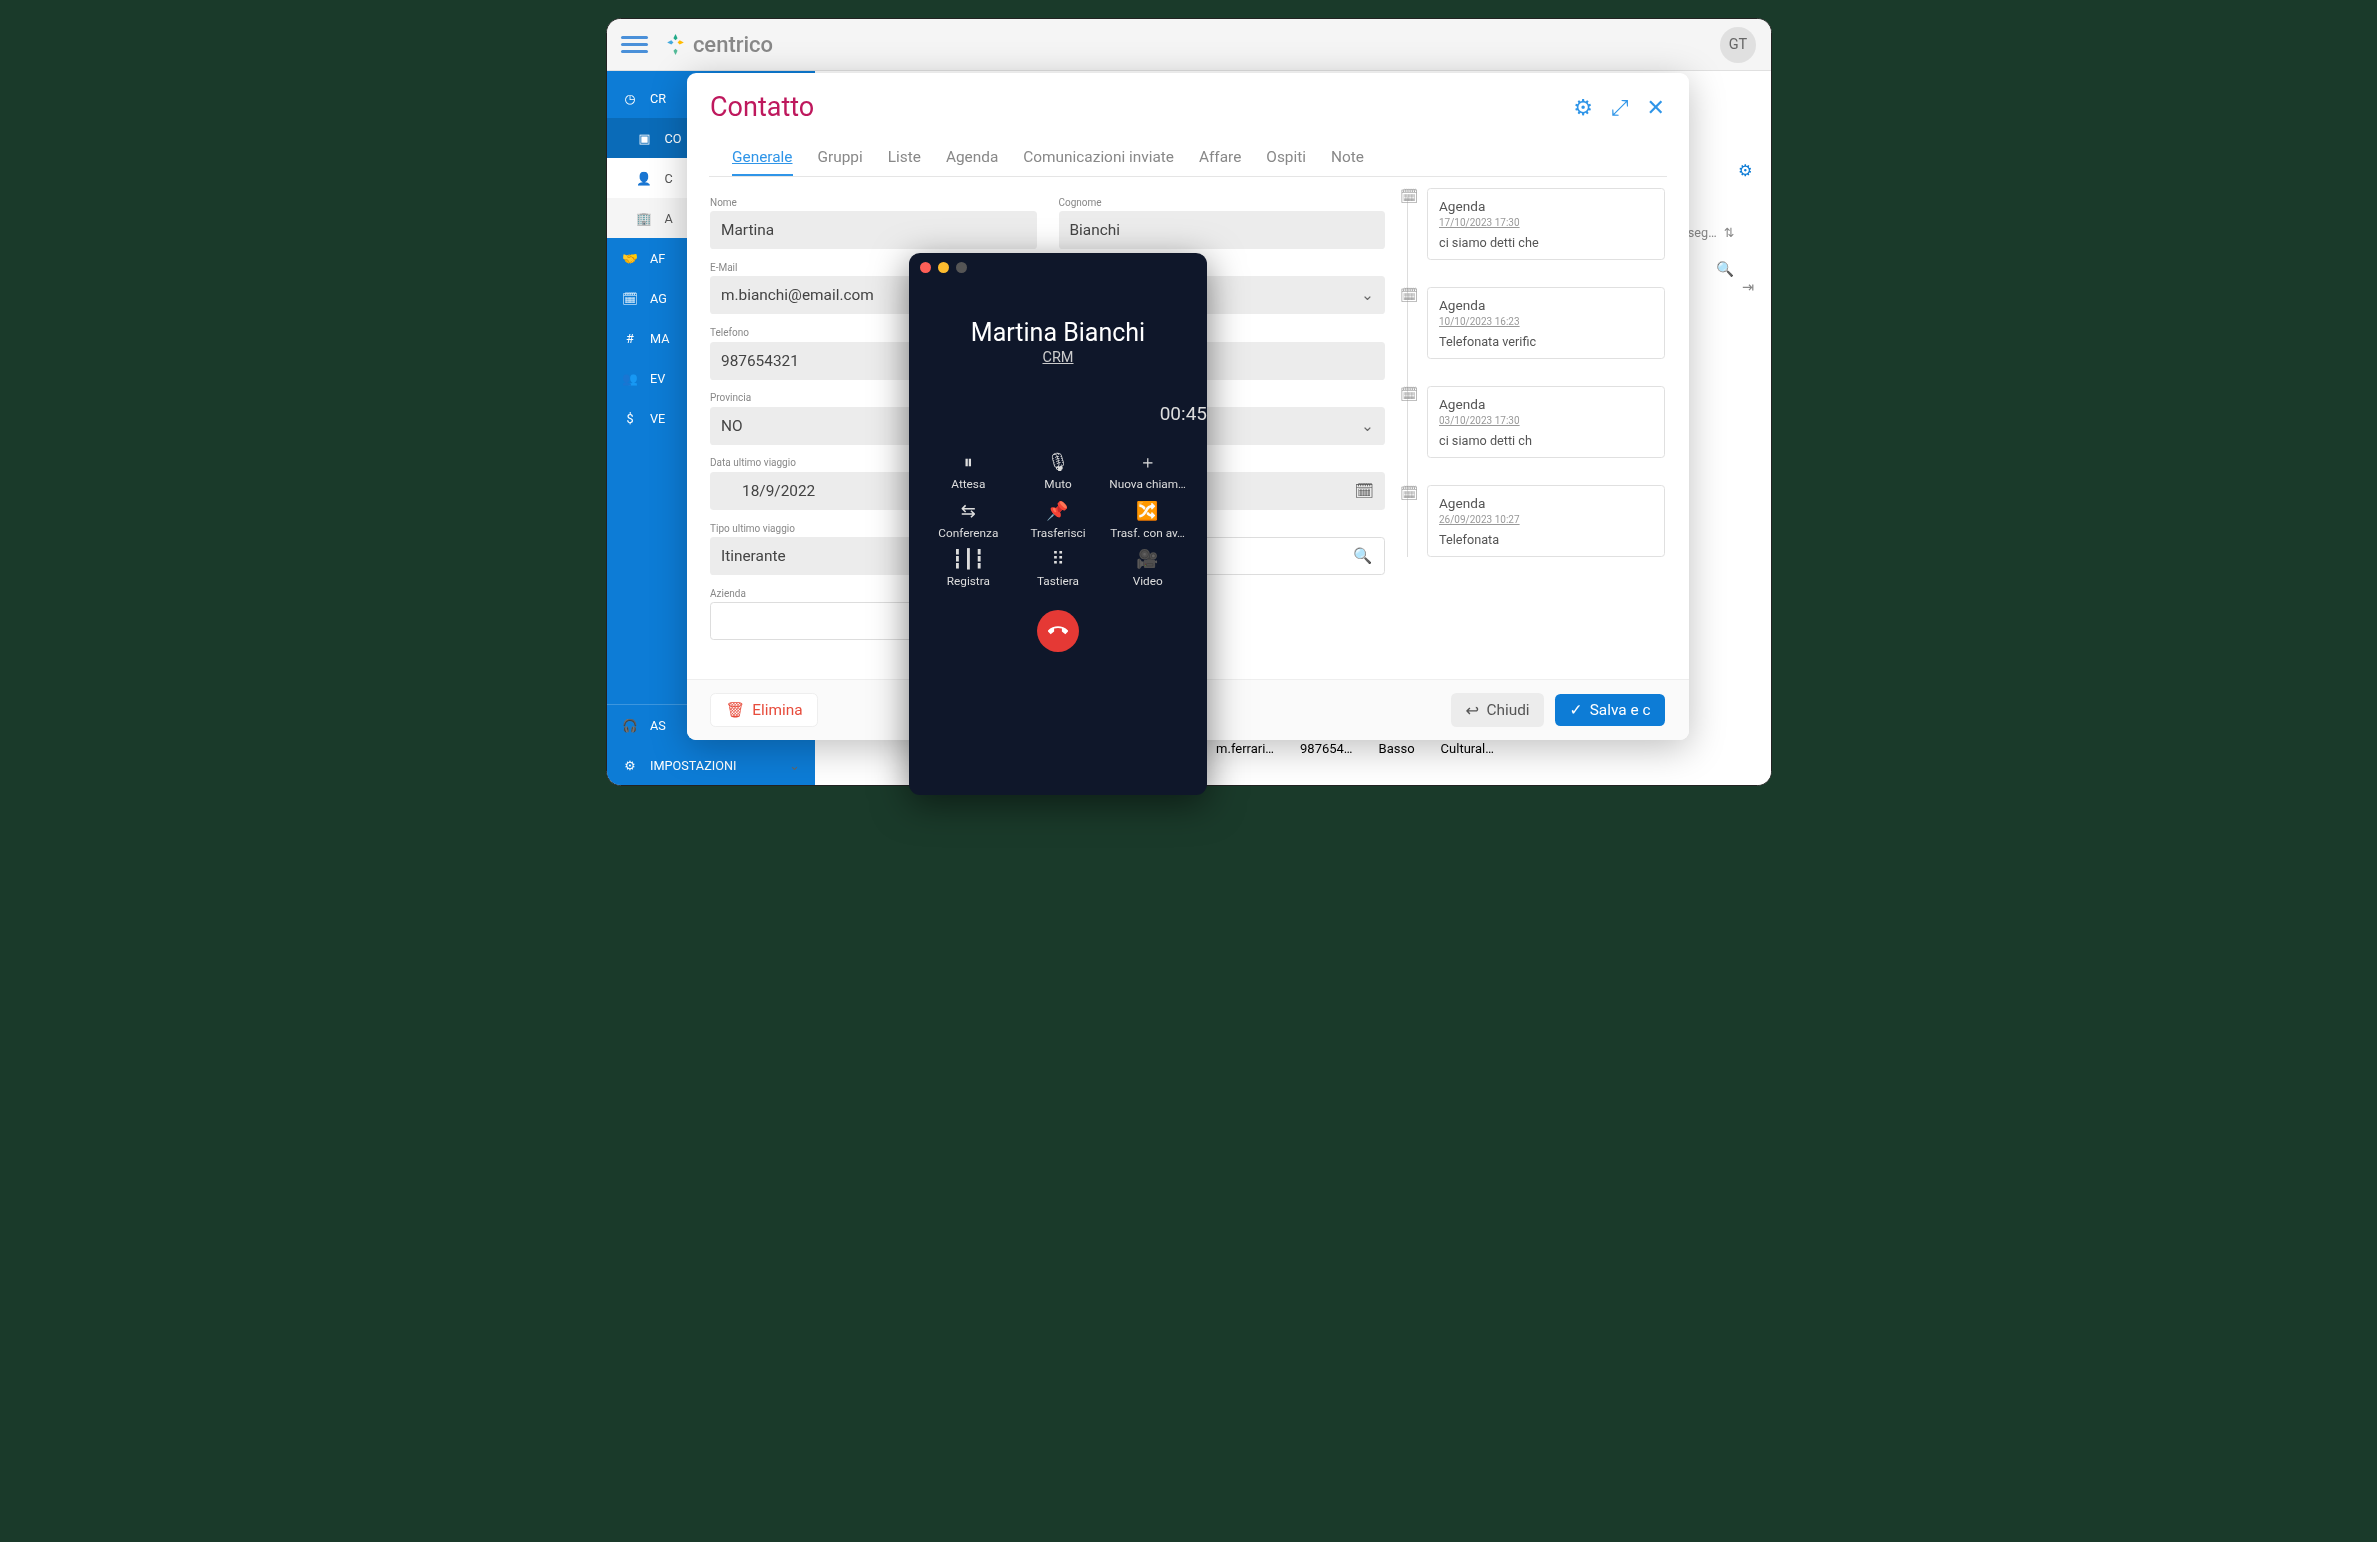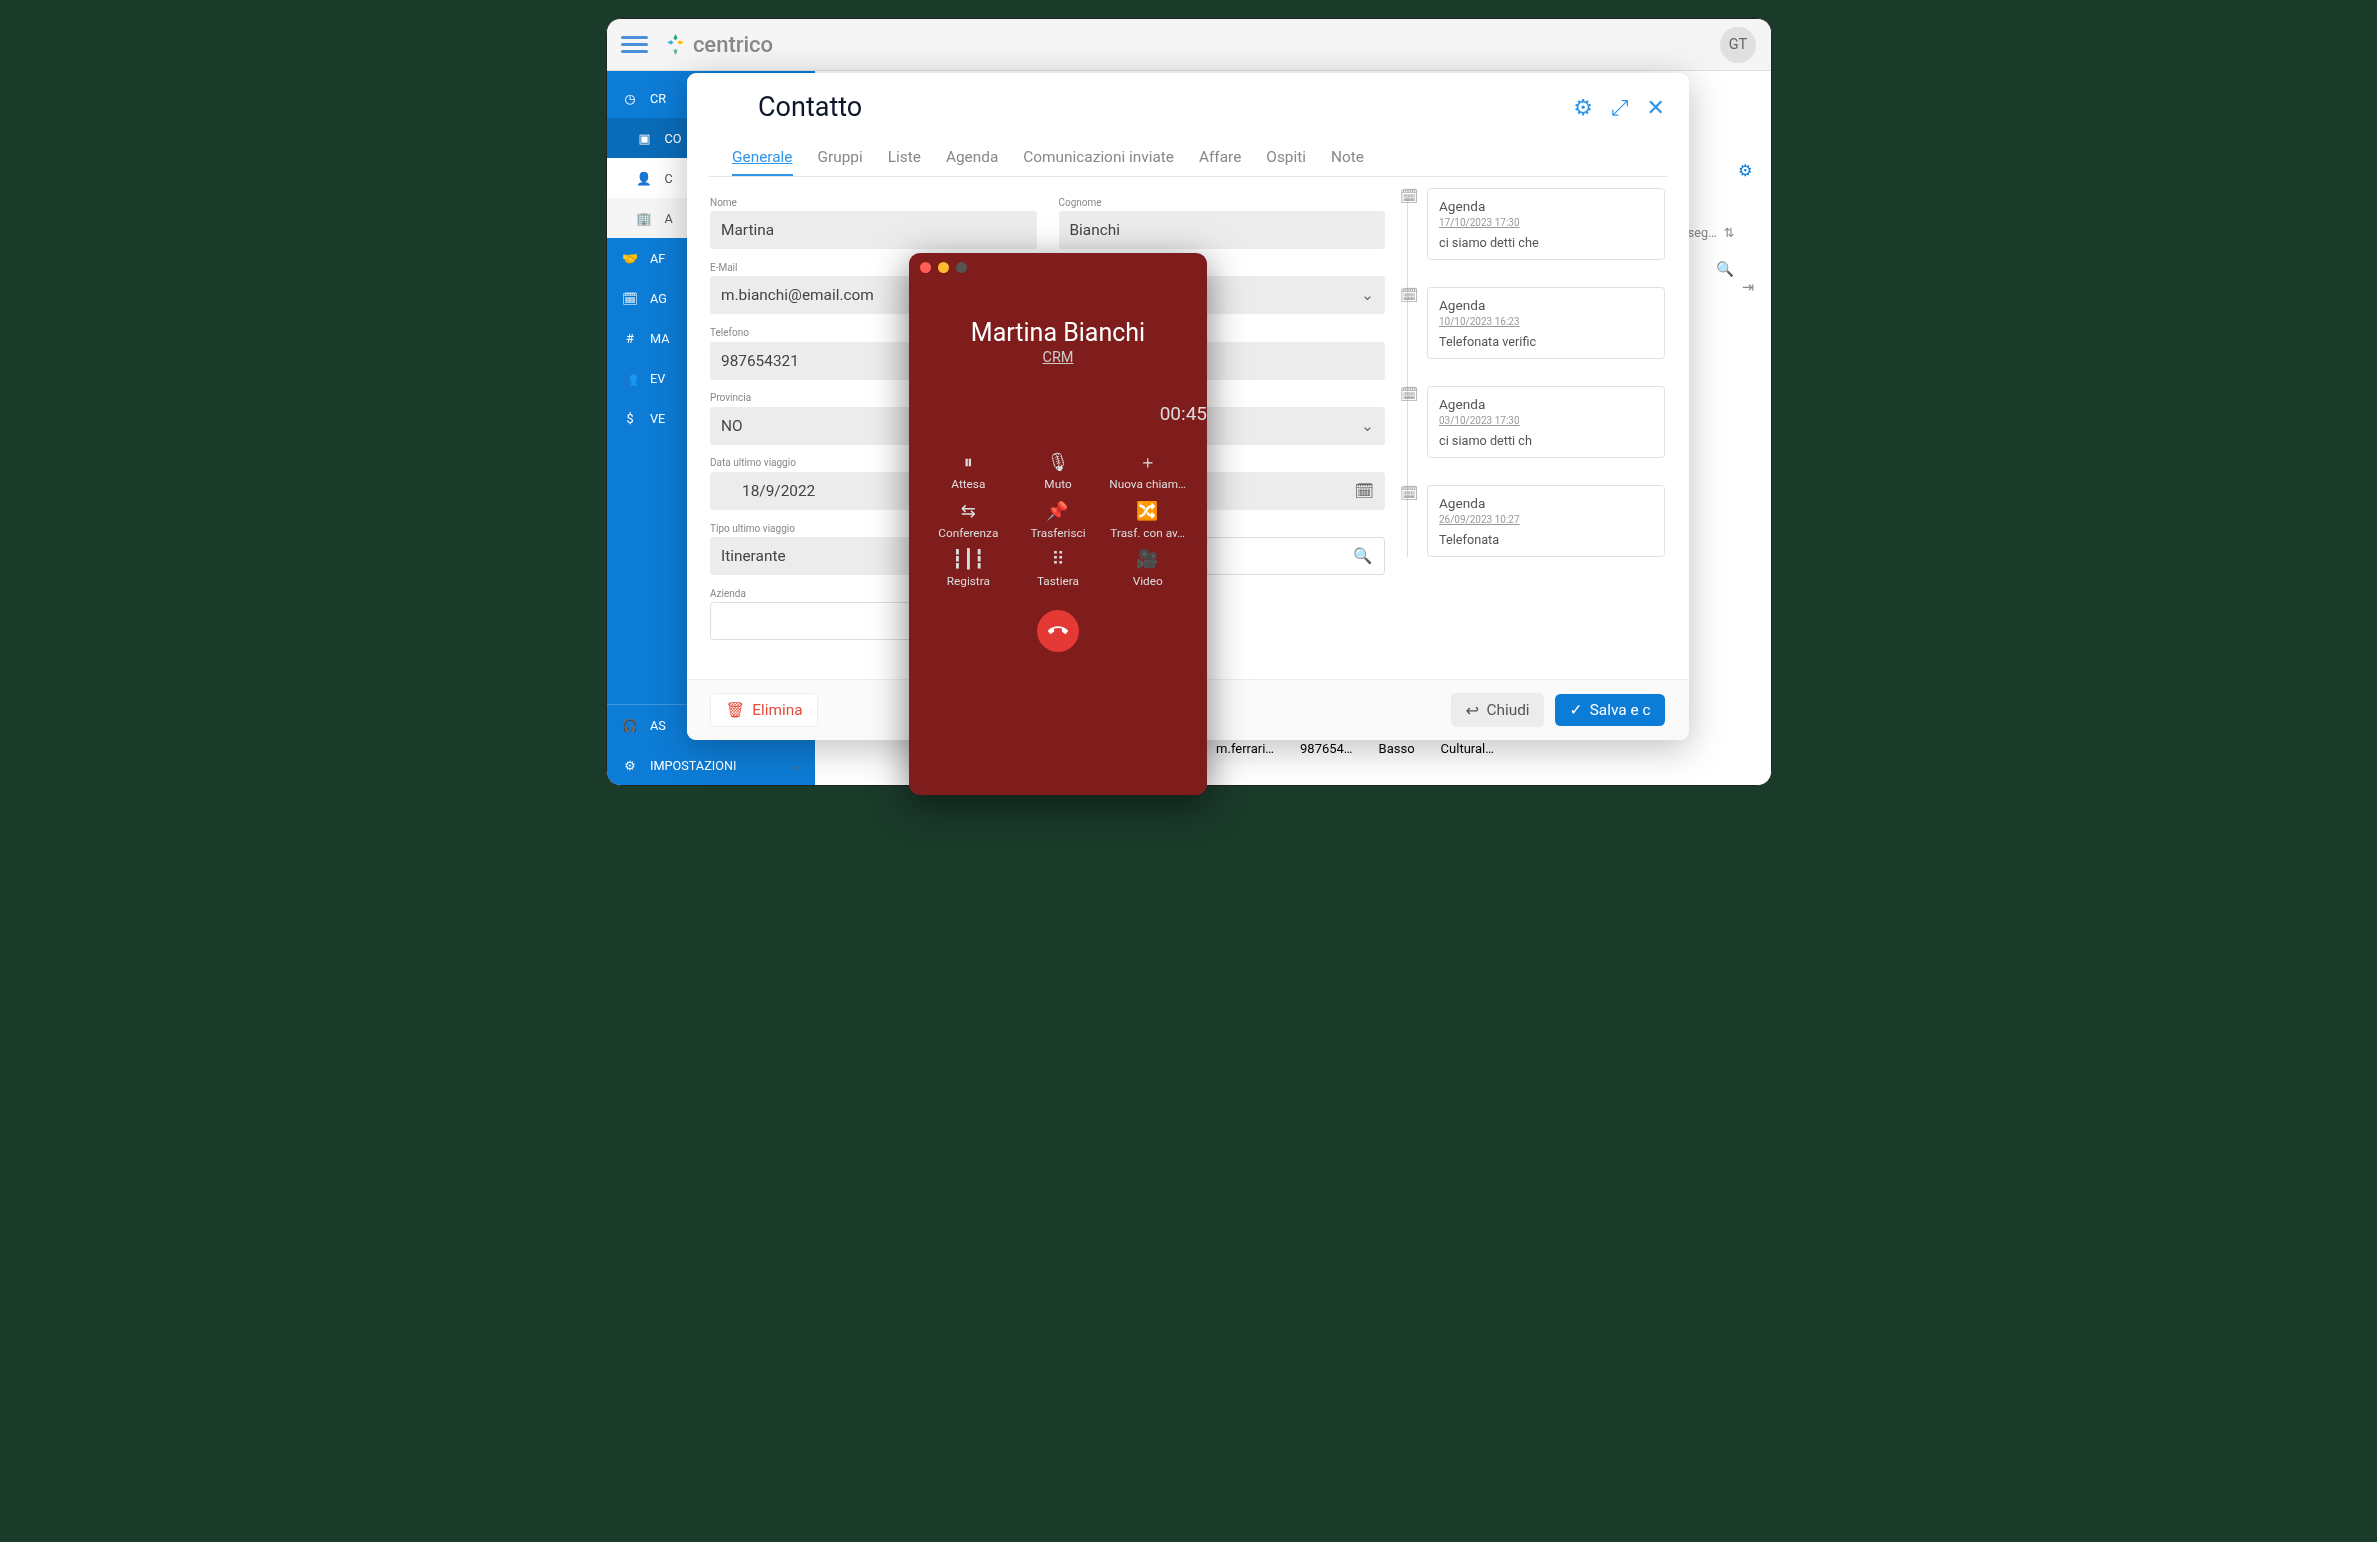--- a/index.html
+++ b/index.html
@@ -21,21 +21,21 @@
 .sidebar-spacer { flex: 1; }
 .sidebar-bottom { border-top: 0.9px solid rgba(255,255,255,0.2); }
 .main { flex: 1; position: relative; background: #fff; }
 .main-toolbar { position: absolute; top: 90px; right: 18px; display: flex; align-items: center; gap: 11px; }
 .gear-icon-btn { color: #0d7cd6; font-size: 16.3px; }
 .table-header { position: absolute; top: 154px; right: 36px; color: #888; font-size: 12.7px; display: flex; align-items: center; gap: 7.2px; }
 .table-search-icon { position: absolute; top: 190px; right: 36px; color: #888; }
 .table-expand-icon { position: absolute; top: 208px; right: 16.3px; color: #888; }
 .contact-modal { position: absolute; top: 54px; left: 80px; width: 1002px; height: 667px; background: #fff; border-radius: 9px; box-shadow: 0 7.2px 36px rgba(0,0,0,0.25); display: flex; flex-direction: column; }
 .modal-head { display: flex; align-items: center; padding: 18px 23.5px 7.2px; }
-.modal-title { font-size: 27px; color: #0f172a; font-weight: 400; margin-left: 48px; }
+.modal-title { font-size: 27px; color: #be185d; font-weight: 400; }
 .modal-actions { margin-left: auto; display: flex; gap: 18px; }
 .modal-action { color: #2f95e8; font-size: 22px; cursor: pointer; }
 .tabs { display: flex; gap: 25px; padding: 11px 23.5px 0; border-bottom: 0.9px solid #e5e5e5; margin: 0 22px; }
 .tab { padding: 7.2px 0; font-size: 15.4px; color: #888; cursor: pointer; border-bottom: 2.7px solid transparent; }
 .tab.active { color: #2f95e8; border-bottom-color: #2f95e8; text-decoration: underline; }
 .modal-body { flex: 1; display: flex; padding: 11px 23.5px; overflow: hidden; }
 .form-cols { display: flex; gap: 22px; flex: 1; }
 .form-col { flex: 1; display: flex; flex-direction: column; gap: 3.6px; }
 .form-label { font-size: 10px; color: #888; margin-top: 9px; }
 .form-input { background: #ececec; border: none; border-radius: 3.6px; padding: 9px 11px; font-size: 15.4px; color: #444; height: 38px; }
@@ -57,21 +57,21 @@
 .modal-footer { display: flex; align-items: center; padding: 12.7px 23.5px; border-top: 0.9px solid #eee; background: #fafafa; border-radius: 0 0 9px 9px; }
 .btn { display: inline-flex; align-items: center; gap: 7.2px; padding: 7.2px 14.5px; border-radius: 5.4px; font-size: 15.4px; cursor: pointer; border: none; }
 .btn-danger { background: #fff; border: 0.9px solid #eee; color: #e74c3c; }
 .btn-danger .trash { color: #e74c3c; }
 .btn-light { background: #ececec; color: #555; margin-left: auto; }
 .btn-primary { background: #0d7cd6; color: #fff; margin-left: 11px; }
 .reply-icon { font-size: 16.3px; }
 .table-row { position: absolute; bottom: 7.2px; left: 224px; right: 18px; display: flex; align-items: flex-start; gap: 26px; padding: 7.2px 14.5px; font-size: 13px; }
 .checkbox { width: 14.5px; height: 14.5px; border: 0.9px solid #bbb; }
 .link { color: #2f95e8; }
-.call-window { position: absolute; top: 253px; left: 909px; width: 298px; height: 542px; background: #7f1d1d; border-radius: 11px; box-shadow: 0 9px 36px rgba(0,0,0,0.5); color: #ddd; }
+.call-window { position: absolute; top: 253px; left: 909px; width: 298px; height: 542px; background: #0f172a; border-radius: 11px; box-shadow: 0 9px 36px rgba(0,0,0,0.5); color: #ddd; }
 .call-titlebar { display: flex; align-items: center; gap: 7.2px; padding: 9px 11px; }
 .dot { width: 11px; height: 11px; border-radius: 50%; }
 .dot.red { background: #ff5f57; }
 .dot.yellow { background: #febc2e; }
 .dot.grey { background: #555; }
 .call-name { text-align: center; font-size: 25px; color: #fff; margin-top: 36px; }
 .call-sub { text-align: center; font-size: 14.5px; text-decoration: underline; color: #ccc; margin-top: 1.8px; }
 .call-timer { text-align: right; font-size: 19px; margin-top: 36px; color: #ddd; }
 .call-grid { display: grid; grid-template-columns: repeat(3, 1fr); gap: 9px 3.6px; padding: 27px 16.3px 9px; }
 .call-btn { display: flex; flex-direction: column; align-items: center; gap: 5.4px; font-size: 11.8px; color: #ddd; cursor: pointer; }

